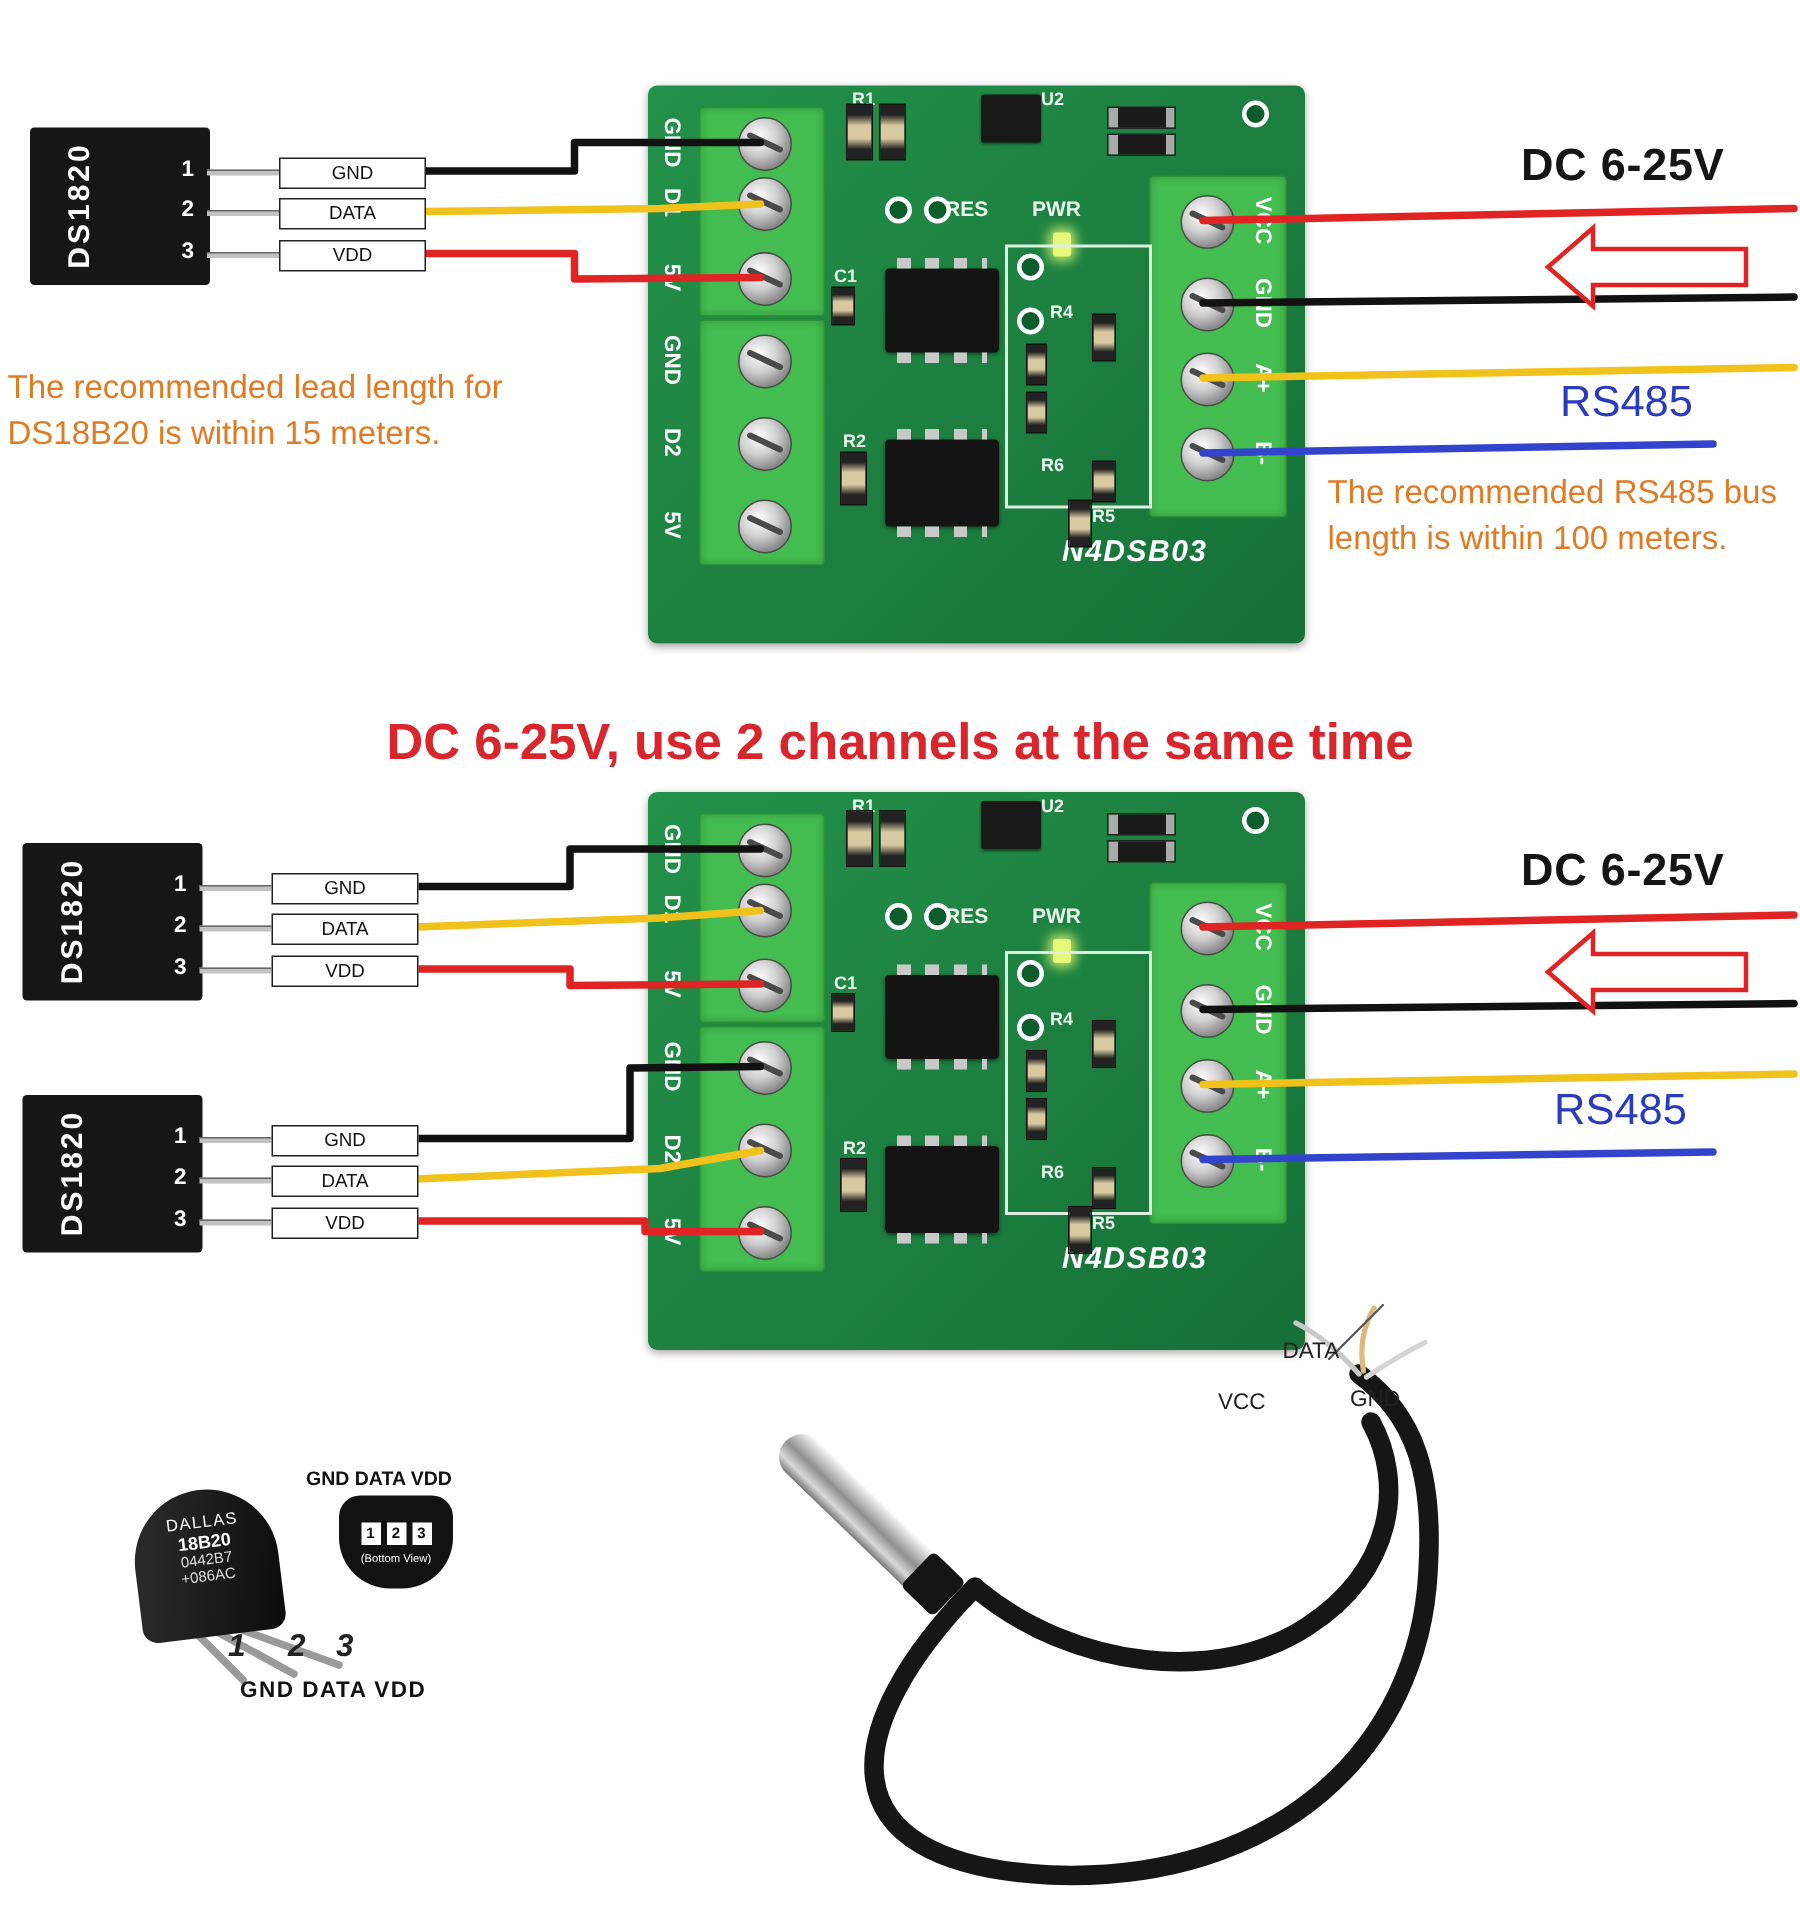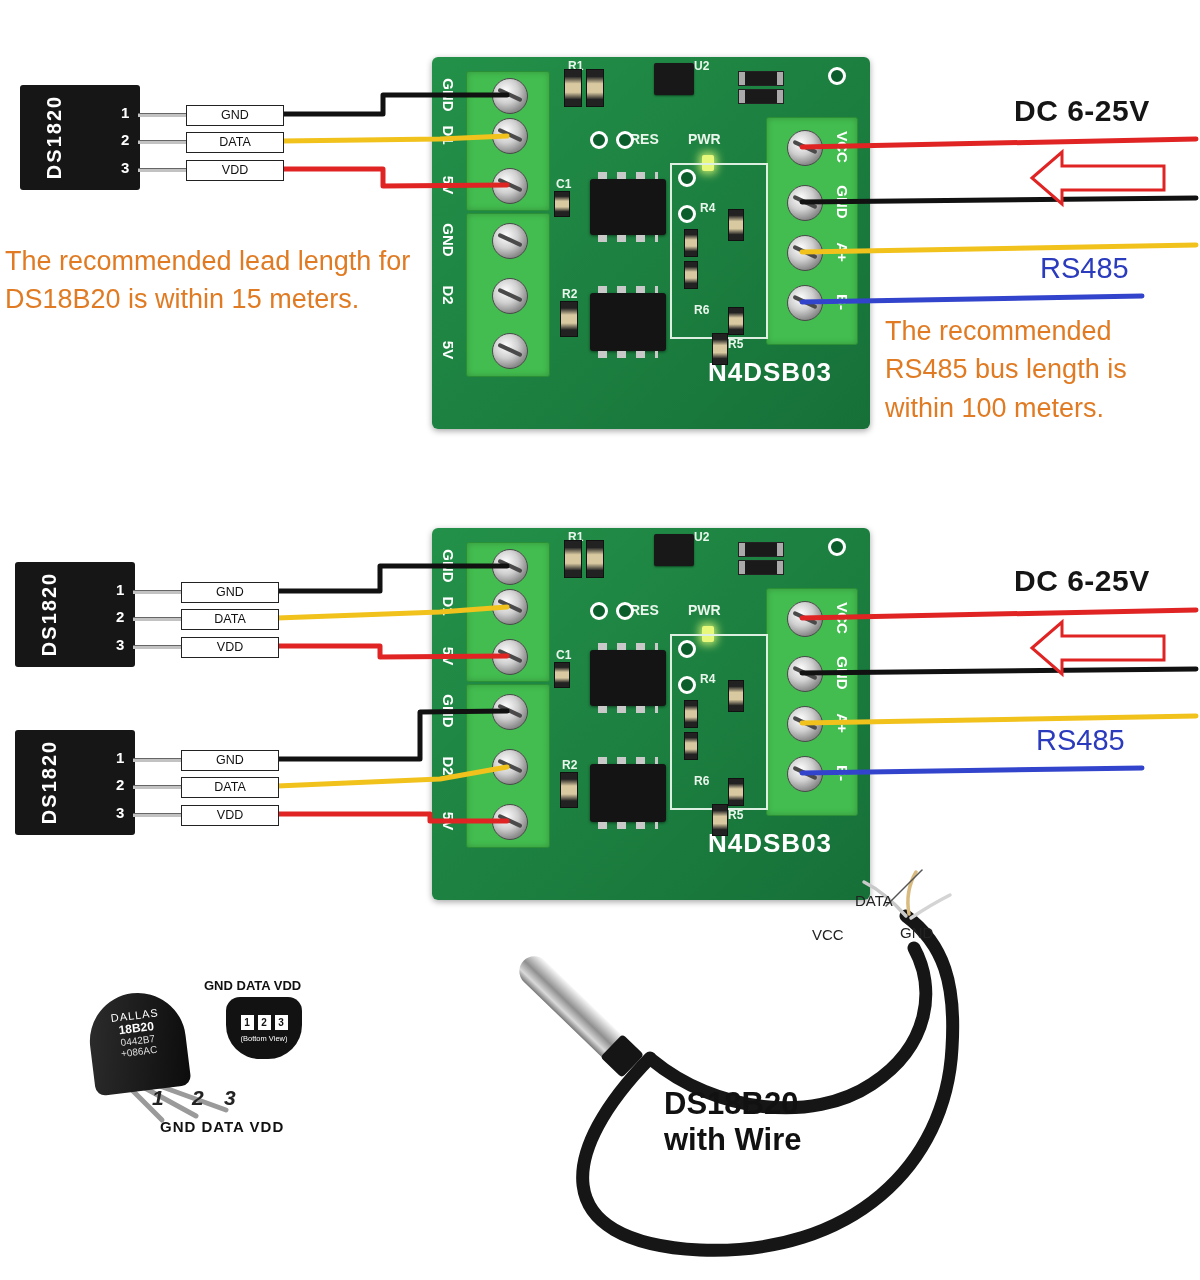--- a/index.html
+++ b/index.html
@@ -5,41 +5,41 @@
   html,body{margin:0;padding:0;background:#fff;font-family:"Liberation Sans","DejaVu Sans",sans-serif;}
   #canvas{position:relative;width:1200px;height:1280px;background:#fff;overflow:hidden;}
 
   .slot{position:absolute;}
   .pcb-slot{z-index:1;}
   #wires{position:absolute;left:0;top:0;z-index:2;pointer-events:none;}
   .sensor-slot{z-index:3;}
   .anno{position:absolute;z-index:4;}
 
   .title{position:absolute;left:0;width:100%;text-align:center;font-size:34px;font-weight:bold;color:#d8262c;z-index:4;}
-  .note{position:absolute;color:#e07b23;font-size:27px;line-height:1.42;z-index:4;}
+  .note{position:absolute;color:#e07b23;font-size:22px;line-height:1.42;z-index:4;}
   .dc-label{font-size:30px;font-weight:bold;color:#151515;letter-spacing:.5px;}
   .rs-label{font-size:29px;color:#2b3bbd;}
 
   
   .sensor{position:relative;width:265px;height:105px;}
   .sensor-body{position:absolute;left:0;top:0;width:120px;height:105px;background:#161616;border-radius:3px;}
   .sensor-name{position:absolute;left:34px;top:52px;transform:translate(-50%,-50%) rotate(-90deg);color:#fff;font-size:20px;font-weight:bold;letter-spacing:2px;white-space:nowrap;}
   .pin-n{position:absolute;left:101px;color:#fff;font-size:15px;font-weight:bold;}
   .pin-line{position:absolute;left:118px;width:48px;height:3px;background:#c2c2c2;border-top:1px solid #666;}
   .wire-box{position:absolute;left:166px;width:96px;height:19px;background:#fff;border:1.5px solid #222;font-size:12.5px;text-align:center;line-height:19px;color:#111;}
 
   
   .pcb{position:relative;width:438px;height:372px;background:linear-gradient(135deg,#239149,#167038);border-radius:6px;box-shadow:0 2px 6px rgba(0,0,0,.35);}
   .tblock{position:absolute;background:#43bd4f;border:1px solid #2a8f35;border-radius:3px;box-shadow:inset 0 0 6px rgba(0,0,0,.22);}
   .screw{position:absolute;width:34px;height:34px;border-radius:50%;background:radial-gradient(circle at 38% 35%,#ffffff,#cfcfcf 40%,#8f8f8f 70%,#5d5d5d 100%);border:1px solid #4a4a4a;}
   .screw::after{content:'';position:absolute;left:4px;right:4px;top:14px;height:4px;background:#4a4a4a;border-radius:2px;transform:rotate(25deg);}
   .vlabel{position:absolute;transform:translate(-50%,-50%) rotate(90deg);color:#fff;font-weight:bold;font-size:15px;white-space:nowrap;}
   .slabel{position:absolute;color:#eaf6ec;font-size:12px;font-weight:bold;}
   .slabel.md{font-size:14px;}
-  .model{position:absolute;color:#fff;font-size:26px;font-weight:bold;letter-spacing:1px;}
+  .model{position:absolute;color:#fff;font-size:20px;font-weight:bold;letter-spacing:1px;font-style:italic;}
   .chip8{position:absolute;background:#141414;border-radius:3px;box-shadow:0 1px 3px rgba(0,0,0,.5);}
   .chip8::before{content:'';position:absolute;left:8px;right:8px;top:-7px;height:7px;background:repeating-linear-gradient(90deg,#c9c9c9 0 9px,transparent 9px 19px);}
   .chip8::after{content:'';position:absolute;left:8px;right:8px;bottom:-7px;height:7px;background:repeating-linear-gradient(90deg,#c9c9c9 0 9px,transparent 9px 19px);}
   .smdv{position:absolute;background:linear-gradient(180deg,#222 18%,#d8c9a0 38%,#d8c9a0 62%,#222 82%);border:1px solid #111;}
   .diode{position:absolute;height:13px;background:linear-gradient(90deg,#aaa 0 6px,#1a1a1a 6px calc(100% - 6px),#aaa calc(100% - 6px));border:1px solid #222;}
   .hole{position:absolute;width:12px;height:12px;border-radius:50%;background:#0b5e2b;border:3px solid #fff;}
   .sbox{position:absolute;border:2px solid #ddefe0;}
   .led{position:absolute;width:12px;height:16px;background:#e8f87a;box-shadow:0 0 8px 3px rgba(230,255,120,.8);border-radius:2px;}
   .sot{position:absolute;background:#181818;border-radius:2px;box-shadow:0 1px 2px rgba(0,0,0,.5);}
 
@@ -57,20 +57,21 @@
   .probe{position:absolute;left:534px;top:950px;width:152px;height:30px;transform:rotate(44deg);transform-origin:0 0;background:linear-gradient(180deg,#fafafa 0%,#8f8f8f 48%,#d9d9d9 78%,#777);border-radius:15px 6px 6px 15px;z-index:1;}
   .probe::after{content:'';position:absolute;right:0;top:-1px;bottom:-1px;width:30px;background:#151515;border-radius:4px;}
   .big-label{position:absolute;font-size:31px;font-weight:bold;color:#111;line-height:1.16;z-index:4;}
   .wire-tag{position:absolute;font-size:15px;color:#222;z-index:4;}
 </style>
 </head>
 <body>
 
 <div id="canvas">
 
+  <div class="title" style="top:476px">DC 6-25V, use 2 channels at the same time</div>
 
   <div class="slot pcb-slot" style="left:432px;top:57px">
   <div class="pcb">
 
     <div class="tblock" style="left:34px;top:14px;width:82px;height:138px"></div>
     <div class="tblock" style="left:34px;top:156px;width:82px;height:162px"></div>
     <div class="screw" style="left:60px;top:21px"></div>
     <div class="screw" style="left:60px;top:61px"></div>
     <div class="screw" style="left:60px;top:111px"></div>
     <div class="screw" style="left:60px;top:166px"></div>
@@ -305,21 +306,17 @@
   <span class="pin-num-big" style="left:192px;top:1086px">2</span>
   <span class="pin-num-big" style="left:224px;top:1086px">3</span>
   <div class="pin-names" style="left:160px;top:1118px">GND DATA VDD</div>
 
   <div class="bv-header" style="left:204px;top:978px">GND DATA VDD</div>
   <div class="bv-blob">
     <span class="bv-pin">1</span><span class="bv-pin">2</span><span class="bv-pin">3</span>
     <span class="bv-caption">(Bottom View)</span>
   </div>
 
-  <div class="big-label" style="left:664px;top:1086px">
-    <div>DS18B20</div>
-    <div>with Wire</div>
-  </div>
   <div class="wire-tag" style="left:855px;top:892px">DATA</div>
   <div class="wire-tag" style="left:812px;top:926px">VCC</div>
   <div class="wire-tag" style="left:900px;top:924px">GND</div>
 
 </div>
 
 </body></html>

